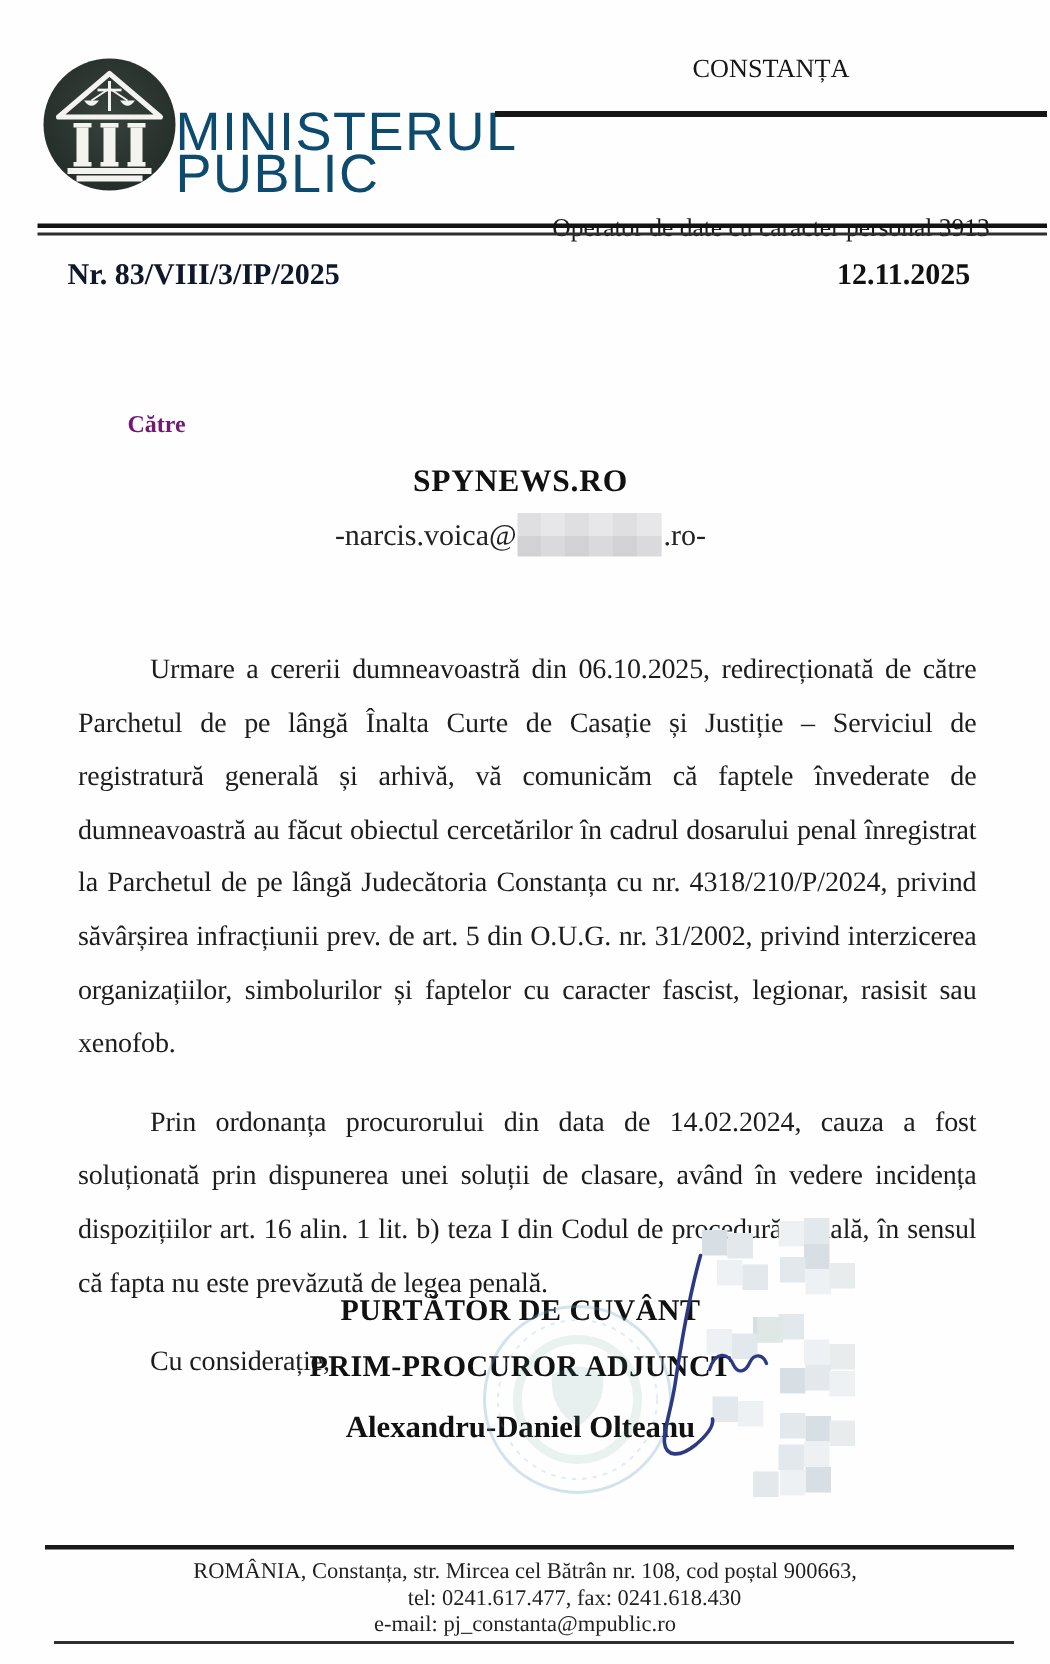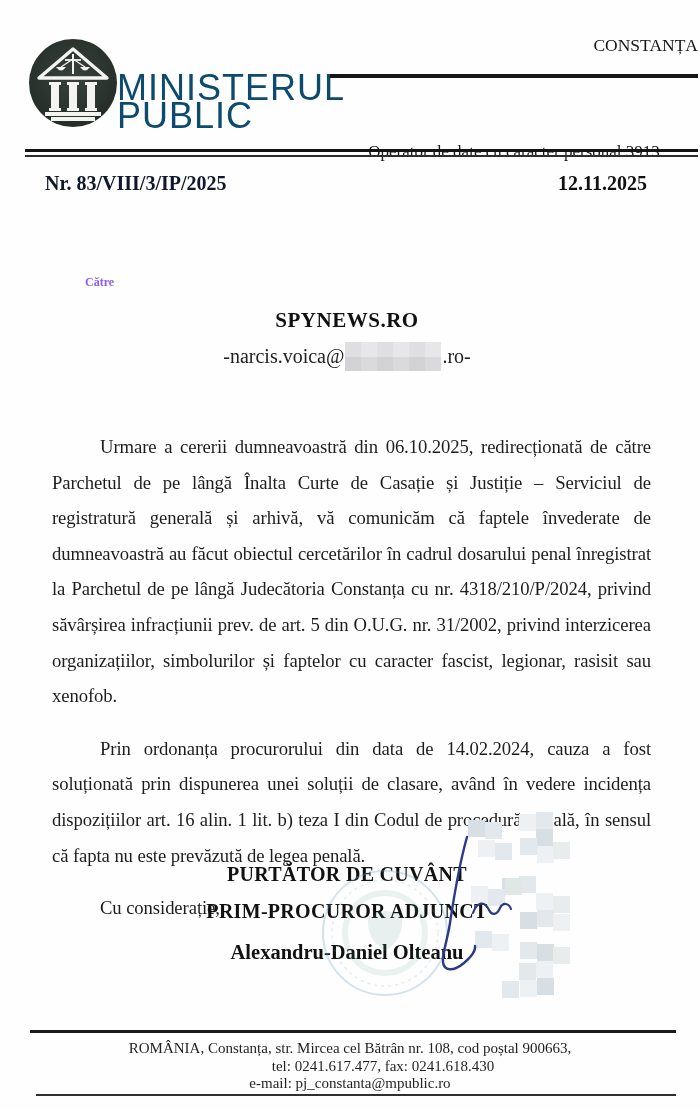--- a/index.html
+++ b/index.html
@@ -11,38 +11,38 @@
 
   
   .logo-wrap{left:28px;top:38px;width:90px;height:90px;}
   .org-name{
     left:117px;top:74px;width:200px;
     font-family:"Liberation Sans", sans-serif;font-weight:400;
     font-size:36px;line-height:28px;letter-spacing:1px;color:#0c4a6e;
   }
   .office-block{left:330px;top:35px;width:368px;text-align:center;}
   .office-line1{font-size:17.5px;line-height:21px;color:#161616;}
-  .office-line2{font-size:17.5px;line-height:20px;color:#161616;text-align:right;}
+  .office-line2{font-size:17.5px;line-height:20px;color:#161616;}
   .office-underline{left:330px;top:74px;width:368px;height:3.5px;background:#161616;}
   .operator-line{
     left:334px;top:94px;width:360px;text-align:center;
     font-size:17px;color:#1a1a1a;margin-top:48px;
   }
   .header-divider{
     left:25px;top:149px;width:673px;height:8px;
     border-top:3.5px solid #131313;border-bottom:2px solid #2d2d2d;
     box-sizing:border-box;
   }
 
   
   .ref-number{left:45px;top:172px;font-size:20px;font-weight:bold;color:#0f172a;}
   .ref-date{left:558px;top:172px;font-size:20px;font-weight:bold;color:#111;}
 
   
-  .recipient-label{left:85px;top:275px;font-size:12px;font-weight:bold;color:#8b5cf6;}
+  .recipient-label{left:85px;top:275px;font-size:16px;font-weight:bold;color:#701a75;}
   .recipient-name{left:0;top:308px;width:694px;text-align:center;
     font-size:21px;font-weight:bold;letter-spacing:.5px;color:#111;}
   .recipient-email{left:0;top:344px;width:694px;text-align:center;font-size:20px;color:#222;}
   .email-blur{
     display:inline-block;vertical-align:middle;width:96px;height:29px;
     margin:0 1px;transform:translateY(-2px);
     background:
       repeating-linear-gradient(90deg, rgba(0,0,0,0.035) 0 16px, rgba(0,0,0,0) 16px 32px),
       linear-gradient(#e7e7e9 0 52%, #dadadd 52% 100%);
   }

